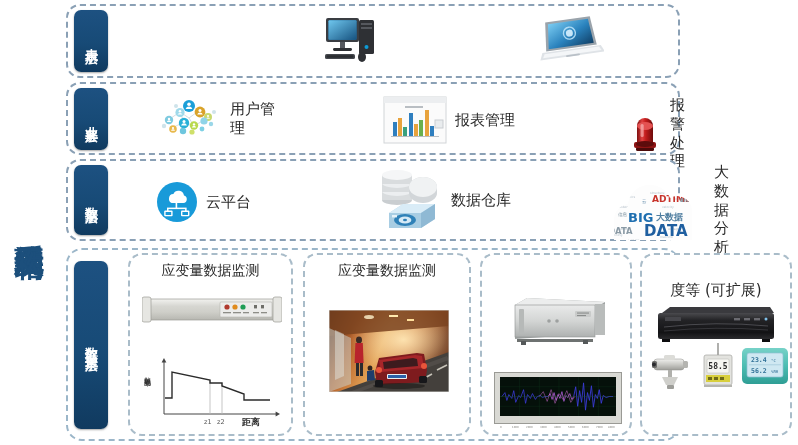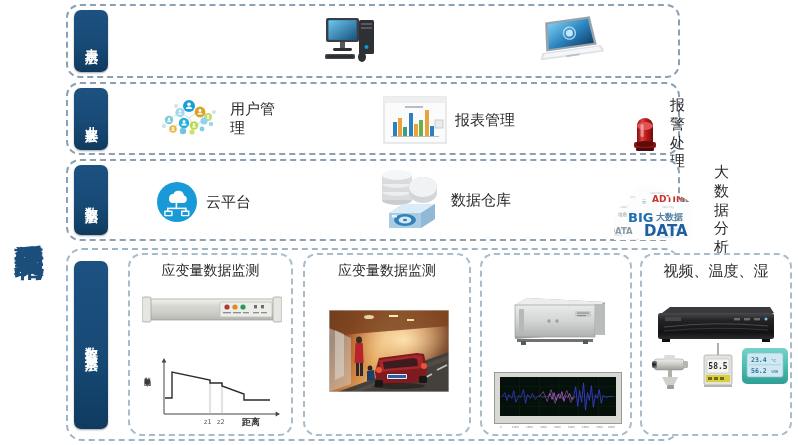--- a/index.html
+++ b/index.html
@@ -515,21 +515,21 @@
           <text x="88" y="5">6000</text>
             <text x="102" y="5">7000</text>
             <text x="114" y="5">8000</text>
         </g>
       </svg>
     </div>
   </div>
 
   <div class="card c4">
     <div class="ctitle">
-      <span>视频、温度、湿</span><br>
+      <br><span>度等    (可扩展)</span>
     </div>
     <div class="cbody" style="top:46px;">
 
       <svg style="position:absolute;left:14px;top:4px;" width="120" height="40" viewBox="0 0 120 40">
         <linearGradient id="dvr" x1="0" y1="0" x2="0" y2="1">
           <stop offset="0" stop-color="#4a4a4e"></stop>
             <stop offset="0.28" stop-color="#232326"></stop>
           <stop offset="0.75" stop-color="#131315"></stop>
             <stop offset="1" stop-color="#2a2a2d"></stop>
         </linearGradient>

